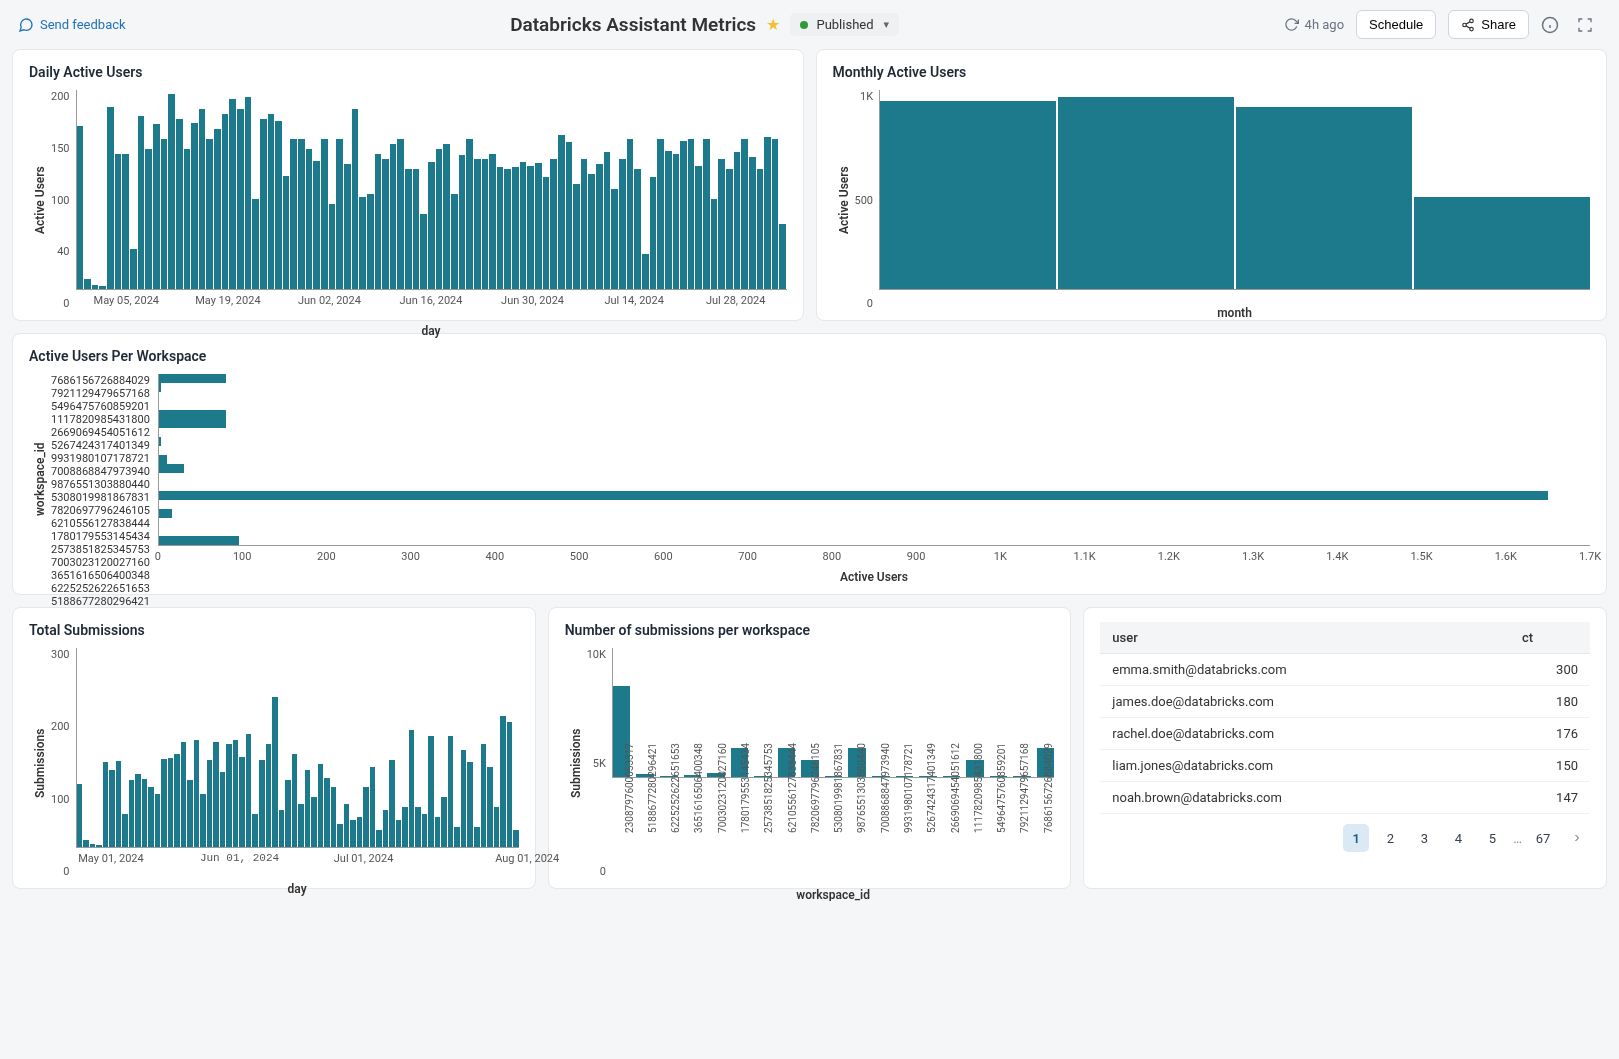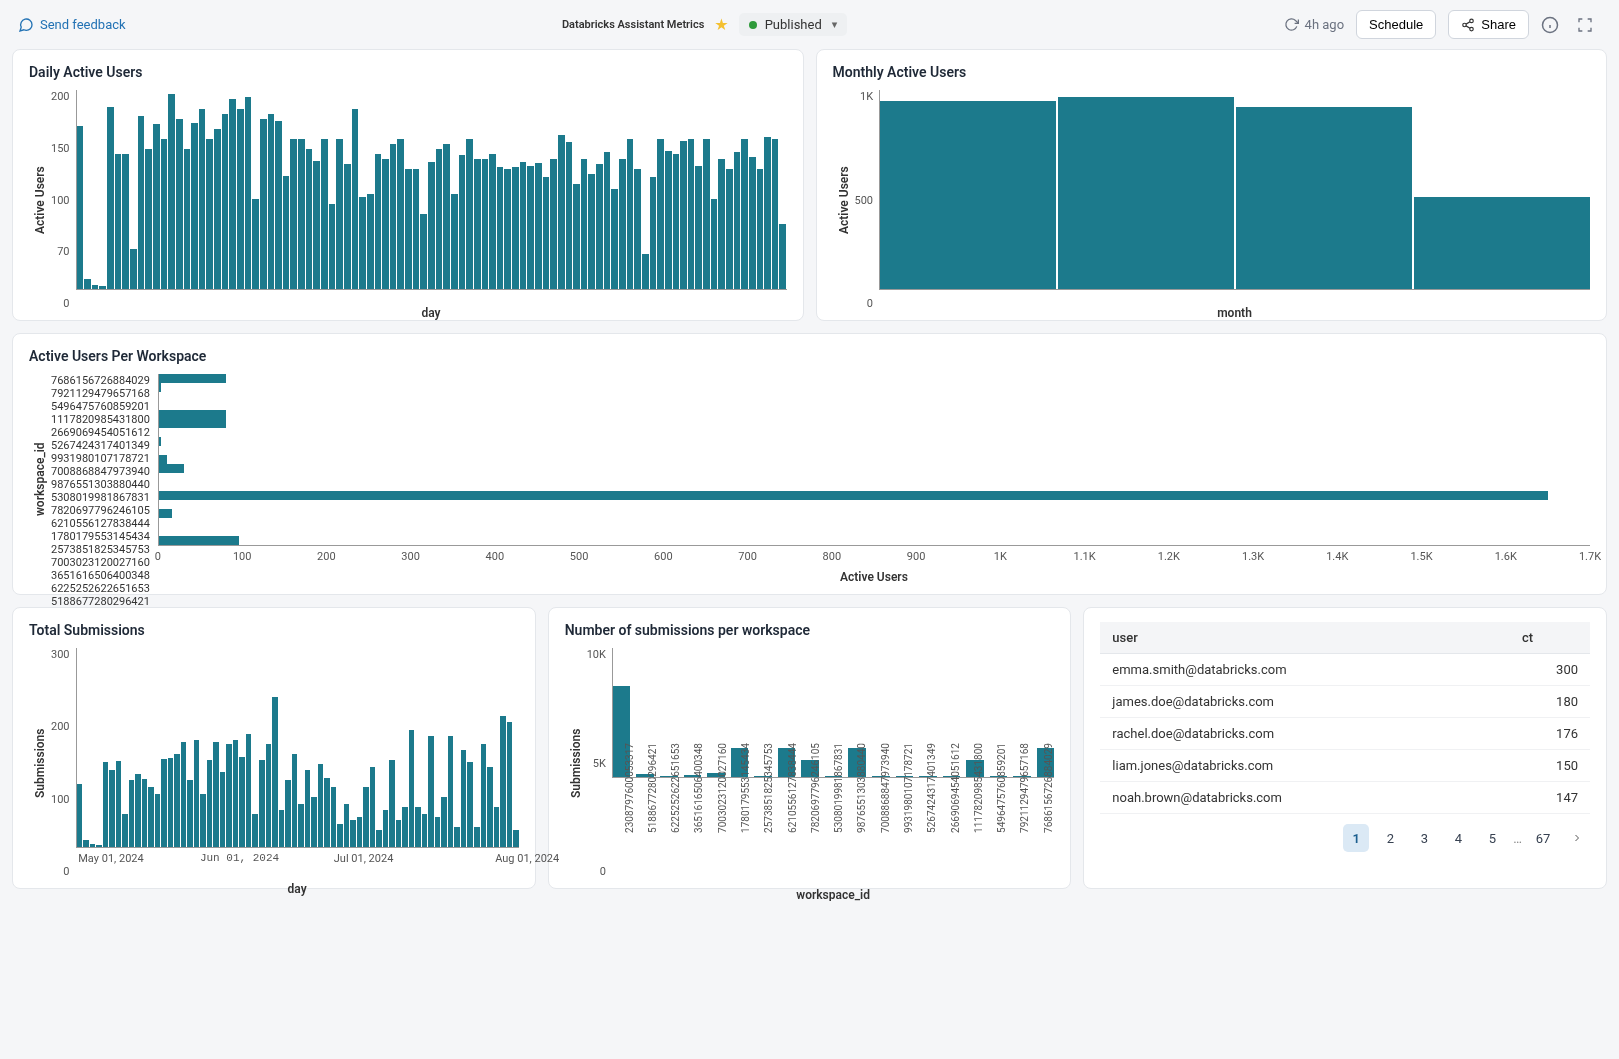--- a/index.html
+++ b/index.html
@@ -23,21 +23,21 @@
     color: #2272b4;
     cursor: pointer;
   }
   .title-area {
     flex: 1;
     display: flex;
     align-items: center;
     justify-content: center;
     gap: 10px;
   }
-  .page-title { font-weight: 600; font-size: 11px; }
+  .page-title { font-weight: 600; font-size: 19px; }
   .star { color: #f4c030; font-size: 16px; }
   .status-pill {
     display: inline-flex;
     align-items: center;
     gap: 8px;
     background: #eef0f2;
     border-radius: 5px;
     padding: 4px 10px;
     font-size: 13px;
   }
@@ -234,21 +234,21 @@
 <div class="grid">
 
   <div class="card">
     <h3>Daily Active Users</h3>
     <div class="chart-wrap" style="height:220px;">
       <div class="y-axis-label">Active Users</div>
       <div class="y-ticks" id="dau-yticks">
           <span>200</span>
           <span>150</span>
           <span>100</span>
-          <span>70</span>
+          <span>40</span>
           <span>0</span>
         </div>
       <div class="plot-area">
         <div class="bars-row" id="dau-bars" style="height:200px;">
             <div class="bar" style="height: 163px;"></div>
             <div class="bar" style="height: 10px;"></div>
             <div class="bar" style="height: 4px;"></div>
             <div class="bar" style="height: 3px;"></div>
             <div class="bar" style="height: 182px;"></div>
             <div class="bar" style="height: 135px;"></div>
@@ -332,20 +332,29 @@
             <div class="bar" style="height: 90px;"></div>
             <div class="bar" style="height: 130px;"></div>
             <div class="bar" style="height: 120px;"></div>
             <div class="bar" style="height: 137px;"></div>
             <div class="bar" style="height: 150px;"></div>
             <div class="bar" style="height: 132px;"></div>
             <div class="bar" style="height: 120px;"></div>
             <div class="bar" style="height: 152px;"></div>
             <div class="bar" style="height: 150px;"></div>
             <div class="bar" style="height: 65px;"></div>
+          </div>
+        <div class="x-ticks" id="dau-xticks" style="height:14px;">
+            <span class="x-tick" style="left: 7.14286%;">May 05, 2024</span>
+            <span class="x-tick" style="left: 21.4286%;">May 19, 2024</span>
+            <span class="x-tick" style="left: 35.7143%;">Jun 02, 2024</span>
+            <span class="x-tick" style="left: 50%;">Jun 16, 2024</span>
+            <span class="x-tick" style="left: 64.2857%;">Jun 30, 2024</span>
+            <span class="x-tick" style="left: 78.5714%;">Jul 14, 2024</span>
+            <span class="x-tick" style="left: 92.8571%;">Jul 28, 2024</span>
           </div>
         <div class="x-axis-label">day</div>
       </div>
     </div>
   </div>
 
   <div class="card">
     <h3>Monthly Active Users</h3>
     <div class="chart-wrap" style="height:220px;">
       <div class="y-axis-label">Active Users</div>

